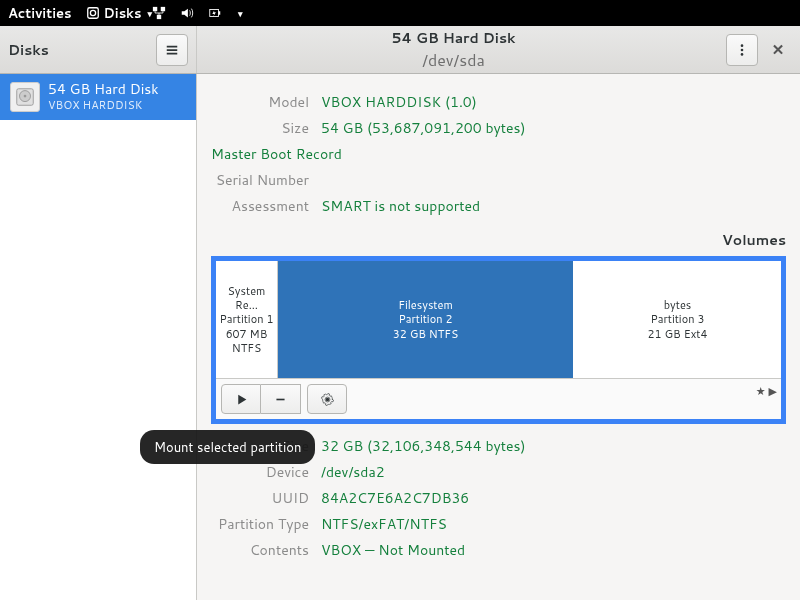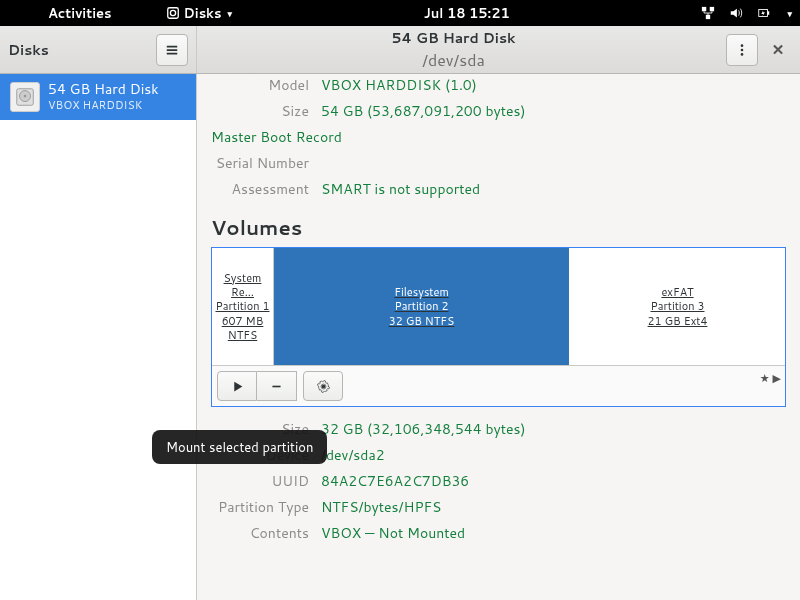--- a/index.html
+++ b/index.html
@@ -2,21 +2,21 @@
 <html><head>
 <meta charset="utf-8">
 <style>
 * { box-sizing: border-box; margin: 0; padding: 0; font-family: "Cantarell", "Segoe UI", sans-serif; }
 body { width: 800px; height: 600px; overflow: hidden; background: #f6f5f4; font-size: 13px; color: #2e3436; }
 
 
 .topbar { height: 26px; background: #000; color: #fff; display: flex; align-items: center; padding: 0 8px; font-size: 13px; font-weight: 600; }
 .topbar .left, .topbar .right { display: flex; align-items: center; gap: 14px; }
 .topbar .center { flex: 1; text-align: center; }
-.topbar .item { display: flex; align-items: center; gap: 4px; margin-left: 40px; }
+.topbar .item { display: flex; align-items: center; gap: 4px; }
 .topbar svg { width: 14px; height: 14px; fill: #fff; }
 .tri { font-size: 9px; margin-left: 2px; }
 
 
 .headerbar { height: 48px; background: linear-gradient(#e8e8e7, #dcdbd9); border-bottom: 1px solid #b6b6b3; display: flex; }
 .hb-left { width: 197px; display: flex; align-items: center; justify-content: space-between; padding: 0 8px; border-right: 1px solid #c9c9c6; }
 .hb-left .title { font-weight: 700; font-size: 14px; }
 .hb-btn { width: 32px; height: 32px; border: 1px solid #b6b6b3; border-radius: 4px; background: linear-gradient(#fafafa,#ededec); display: flex; align-items: center; justify-content: center; cursor: pointer; }
 .hb-btn svg { width: 14px; height: 14px; fill: #2e3436; }
 .hb-center { flex: 1; display: flex; flex-direction: column; align-items: center; justify-content: center; }
@@ -27,65 +27,64 @@
 
 
 .main { display: flex; height: 526px; }
 .sidebar { width: 197px; background: #fff; border-right: 1px solid #c9c9c6; }
 .disk-item { display: flex; align-items: center; gap: 8px; padding: 7px 10px; background: #3584e4; color: #fff; }
 .disk-icon { width: 30px; height: 30px; background: #f0f0f0; border: 1px solid #ccc; border-radius: 3px; display: flex; align-items: center; justify-content: center; }
 .disk-icon svg { width: 22px; height: 22px; }
 .disk-item .dname { font-size: 14px; font-weight: 400; line-height: 1.15; }
 .disk-item .dsub { font-size: 11px; opacity: 0.85; }
 
-.content { flex: 1; padding: 1px 14px 0 14px; overflow: hidden; position: relative; }
+.content { flex: 1; padding: 18px 14px 0 14px; overflow: hidden; position: relative; }
 .info-row { display: flex; margin-bottom: 6px; font-size: 14px; }
 .info-row .lbl { width: 110px; text-align: right; color: #8b8b8b; padding-right: 12px; }
 .info-row .val { flex: 1; color: #15803d; }
 
-.section-title { font-weight: 700; font-size: 20px; margin: 14px 0 6px 0; }
-
-.volumes-box { border: 1px solid #3b82f6; background: #84cc16; text-decoration: underline; }
+.section-title { font-weight: 700; font-size: 14px; margin: 14px 0 6px 0; text-align: right; }
+
+.volumes-box { border: 5px solid #3b82f6; background: #84cc16; }
 .vol-strip { display: flex; height: 118px; border-bottom: 1px solid #c9c9c6; position: relative; }
 .vol { display: flex; flex-direction: column; align-items: center; justify-content: center; font-size: 11px; text-align: center; line-height: 1.3; }
 .vol .vname { font-size: 11px; }
 .vol1 { width: 62px; background: #fff; color: #2e3436; border-right: 1px solid #c9c9c6; }
 .vol2 { width: 296px; background: #2f73b8; color: #fff; border-right: 1px solid #fff; }
 .vol3 { flex: 1; background: #fff; color: #2e3436; }
 .vol-arrows { position: absolute; right: 4px; top: 122px; font-size: 11px; color: #555; }
 
 .vol-toolbar { display: flex; padding: 5px; gap: 0; background: #fafafa; }
 .vol-toolbar .tbtn { width: 40px; height: 30px; border: 1px solid #b6b6b3; background: linear-gradient(#fafafa,#ededec); display: flex; align-items: center; justify-content: center; cursor: pointer; }
 .vol-toolbar .tbtn:first-child { border-radius: 4px 0 0 4px; }
 .vol-toolbar .tbtn:nth-child(2) { border-left: none; border-radius: 0; }
 .vol-toolbar .tbtn:nth-child(3) { border-radius: 4px; margin-left: 6px; }
 .vol-toolbar svg { width: 13px; height: 13px; fill: #2e3436; }
 
 .part-details { margin-top: 12px; }
 .part-details .info-row .lbl { width: 110px; }
 
 
-.tooltip { position: absolute; left: 152px; top: 430px; background: rgba(20,20,20,0.92); color: #fff; padding: 8px 14px; border-radius: 8px; font-size: 13px; z-index: 10; }
+.tooltip { position: absolute; left: 140px; top: 430px; background: rgba(20,20,20,0.92); color: #fff; padding: 8px 14px; border-radius: 14px; font-size: 13px; z-index: 10; }
 </style>
 </head>
 <body>
 
 <div class="topbar">
   <div class="left">
     <div class="item">Activities</div>
     <div class="item">
       <svg viewBox="0 0 16 16">
           <rect x="2" y="2" width="12" height="12" rx="2" fill="none" stroke="#fff" stroke-width="1.5"></rect>
           <circle cx="8" cy="8" r="3" fill="none" stroke="#fff" stroke-width="1.5"></circle>
         </svg>
       <span>Disks</span>
       <span class="tri">▾</span>
     </div>
   </div>
-  <div class="center">Jul 18  15:21</div>
   <div class="right">
     <svg viewBox="0 0 16 16">
         <rect x="1" y="1" width="5" height="5"></rect>
         <rect x="10" y="1" width="5" height="5"></rect>
         <rect x="5.5" y="10" width="5" height="5"></rect>
         <path d="M3.5 6v2h9V6M8 8v2" stroke="#fff" fill="none"></path>
       </svg>
     <svg viewBox="0 0 16 16">
         <path d="M2 6v4h3l4 3V3L5 6z"></path>
         <path d="M11 5c1 1 1 5 0 6M13 3c2 2 2 8 0 10" stroke="#fff" fill="none"></path>
@@ -171,21 +170,21 @@
           <div class="vname">System Re…</div>
           <div>Partition 1</div>
           <div>607 MB NTFS</div>
         </div>
         <div class="vol vol2">
           <div class="vname">Filesystem</div>
           <div>Partition 2</div>
           <div>32 GB NTFS</div>
         </div>
         <div class="vol vol3">
-          <div class="vname">exFAT</div>
+          <div class="vname">bytes</div>
           <div>Partition 3</div>
           <div>21 GB Ext4</div>
         </div>
         <div class="vol-arrows">★ ▶</div>
       </div>
       <div class="vol-toolbar">
         <div class="tbtn">
           <svg viewBox="0 0 16 16">
               <path d="M4 2v12l10-6z"></path>
             </svg>
@@ -212,21 +211,21 @@
       <div class="info-row">
           <div class="lbl">Device</div>
           <div class="val">/dev/sda2</div>
         </div>
       <div class="info-row">
           <div class="lbl">UUID</div>
           <div class="val">84A2C7E6A2C7DB36</div>
         </div>
       <div class="info-row">
           <div class="lbl">Partition Type</div>
-          <div class="val">NTFS/bytes/HPFS</div>
+          <div class="val">NTFS/exFAT/NTFS</div>
         </div>
       <div class="info-row">
           <div class="lbl">Contents</div>
           <div class="val">VBOX — Not Mounted</div>
         </div>
     </div>
   </div>
 </div>
 
 <div class="tooltip">Mount selected partition</div>

